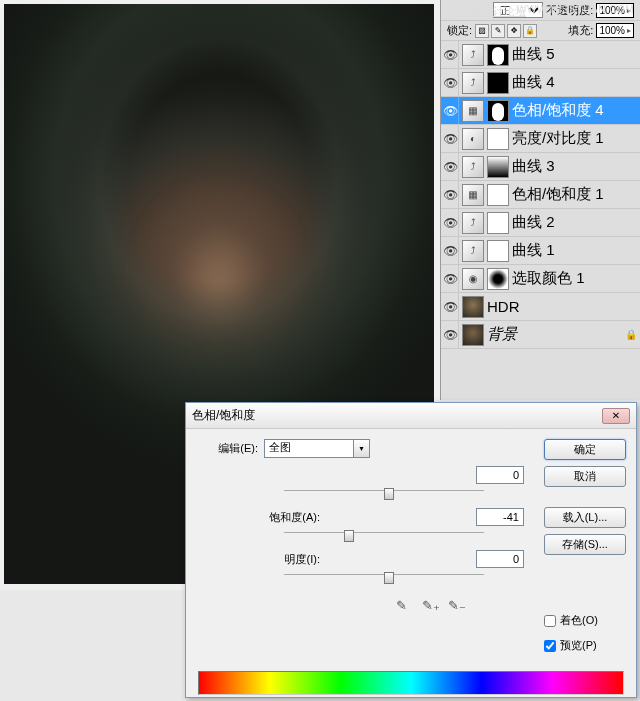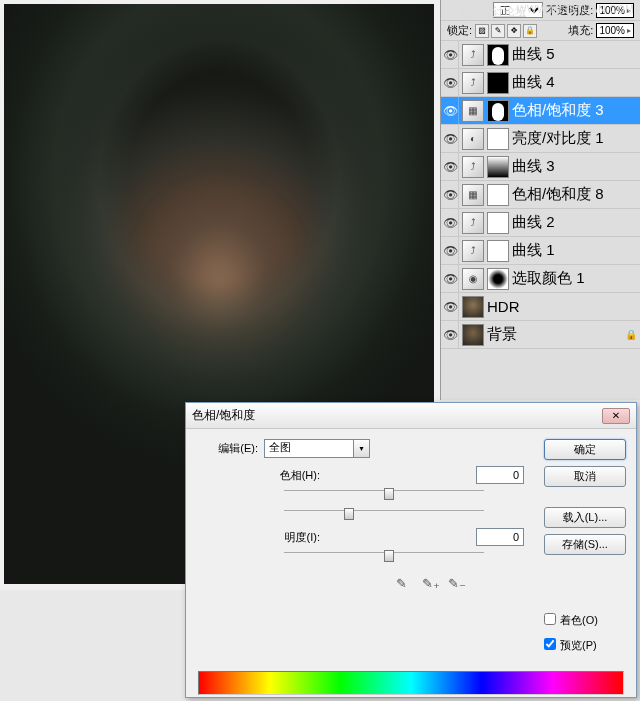--- a/index.html
+++ b/index.html
@@ -25,42 +25,42 @@
 .adj-thumb { width:22px; height:22px; border:1px solid #888; background:linear-gradient(135deg,#fff,#ccc); display:flex; align-items:center; justify-content:center; font-size:10px; color:#444;}
 .mask-thumb { width:22px; height:22px; border:1px solid #888; background:#fff; }
 .mask-thumb.black { background:#000;}
 .mask-thumb.half { background:#000;}
 .mask-thumb.half::after { content:""; display:block; width:12px; height:18px; background:#fff; border-radius:6px; margin:2px auto;}
 .mask-thumb.grad { background:linear-gradient(#fff,#000);}
 .mask-thumb.radial { background:radial-gradient(#000 30%, #fff 70%);}
 .layer-name { font-size:15px; }
 .hdr-thumb { width:22px; height:22px; border:1px solid #888; background:radial-gradient(circle at 50% 40%, #8b7355, #2a2a20);}
 .bg-thumb { width:22px; height:22px; border:1px solid #888; background:radial-gradient(circle at 50% 40%, #7a6348, #252520);}
-.bg-name { }
+.bg-name { font-style:italic;}
 .lock-badge { margin-left:auto; font-size:10px; color:#666;}
 
 .dialog { position:absolute; left:185px; top:402px; width:452px; height:296px; background:#f0f0f0; border:1px solid #7a98b8; box-shadow:2px 2px 6px rgba(0,0,0,.3);}
 .titlebar { height:26px; background:linear-gradient(#fdfdfd,#e6e6e6); border-bottom:1px solid #c8c8c8; display:flex; align-items:center; padding:0 6px; font-size:12px;}
 .close-x { margin-left:auto; width:28px; height:16px; border:1px solid #a88; background:linear-gradient(#f8d8d8,#e8b8b8); text-align:center; line-height:14px; font-size:10px; border-radius:2px;}
 .dlg-body { display:flex; padding:10px 10px 6px; gap:20px;}
 .controls { flex:1;}
 .ctrl-row { display:flex; align-items:center; margin-bottom:6px;}
 .ctrl-label { width:68px; text-align:right; padding-right:6px; font-size:11px;}
 .edit-select { width:90px; height:19px; border:1px solid #7a8a98; background:#fff; font-size:11px; padding:0 4px;}
 .dd-arrow { width:16px; height:19px; border:1px solid #7a8a98; border-left:0; background:linear-gradient(#fff,#ddd); text-align:center; line-height:17px; font-size:8px;}
 .slider-row { margin:4px 0 2px 88px; width:200px;}
 .num-input { width:48px; height:18px; border:1px solid #7a8a98; background:#fff; text-align:right; padding:0 4px; font-size:11px;}
 .slider-track { position:relative; height:16px; border-top:1px solid #aaa; margin-top:2px;}
 .slider-handle { position:absolute; top:-3px; width:10px; height:12px; background:linear-gradient(#fff,#ccc); border:1px solid #777; }
 .btn-col { width:82px; display:flex; flex-direction:column; gap:6px;}
 .win-btn { height:21px; border:1px solid #7a8a98; background:linear-gradient(#fdfdfd,#e4e4e4); border-radius:3px; font-size:11px; cursor:pointer;}
 .win-btn.primary { border:1px solid #4a7ab0; box-shadow:0 0 2px #6af;}
 .eyedrop-row { display:flex; gap:10px; margin:8px 0 4px 200px;}
 .eyedrop { width:16px; height:16px; font-size:13px; color:#555;}
-.check-row { display:flex; align-items:flex-start; gap:4px; font-size:11px; margin:2px 0;}
+.check-row { display:flex; align-items:center; gap:4px; font-size:11px; margin:2px 0;}
 .hue-strip { margin:10px 12px 0; height:24px; border:1px inset #ccc; display:flex; flex-direction:column;}
 .hue-bar { flex:1; background:linear-gradient(90deg,#f00,#ff0,#0f0,#0ff,#00f,#f0f,#f00);}
 input[type=checkbox]{width:12px;height:12px;}
 </style>
 </head>
 <body>
 
 <div class="watermark-l">思缘设计论坛</div>
 <div class="watermark-r">WWW.MISSYUAN.COM</div>
 
@@ -98,39 +98,39 @@
       <div class="layer-row">
         <div class="vis-eye">👁</div>
         <div class="adj-thumb">⤴</div>
         <div class="mask-thumb black"></div>
         <span class="layer-name">曲线 4</span>
       </div>
       <div class="layer-row selected">
         <div class="vis-eye">👁</div>
         <div class="adj-thumb">▦</div>
         <div class="mask-thumb half"></div>
-        <span class="layer-name">色相/饱和度 3</span>
+        <span class="layer-name">色相/饱和度 4</span>
       </div>
       <div class="layer-row">
         <div class="vis-eye">👁</div>
         <div class="adj-thumb">◐</div>
         <div class="mask-thumb white"></div>
         <span class="layer-name">亮度/对比度 1</span>
       </div>
       <div class="layer-row">
         <div class="vis-eye">👁</div>
         <div class="adj-thumb">⤴</div>
         <div class="mask-thumb grad"></div>
         <span class="layer-name">曲线 3</span>
       </div>
       <div class="layer-row">
         <div class="vis-eye">👁</div>
         <div class="adj-thumb">▦</div>
         <div class="mask-thumb white"></div>
-        <span class="layer-name">色相/饱和度 8</span>
+        <span class="layer-name">色相/饱和度 1</span>
       </div>
       <div class="layer-row">
         <div class="vis-eye">👁</div>
         <div class="adj-thumb">⤴</div>
         <div class="mask-thumb white"></div>
         <span class="layer-name">曲线 2</span>
       </div>
       <div class="layer-row">
         <div class="vis-eye">👁</div>
         <div class="adj-thumb">⤴</div>
@@ -163,29 +163,33 @@
     <div class="close-x">✕</div>
   </div>
   <div class="dlg-body">
     <div class="controls">
       <div class="ctrl-row">
         <span class="ctrl-label">编辑(E):</span>
         <div class="edit-select">全图</div>
         <div class="dd-arrow">▾</div>
       </div>
       <div class="ctrl-row" style="margin-top:8px;">
-        <span class="ctrl-label" style="width:130px;">色相(H):</span>
         <span style="flex:1"></span>
         <input class="num-input" value="0" style="">
       </div>
       <div class="slider-row">
           <div class="slider-track">
             <div class="slider-handle" style="left:50%"></div>
           </div>
         </div>
+      <div class="ctrl-row">
+        <span class="ctrl-label" style="width:130px;">饱和度(A):</span>
+        <span style="flex:1"></span>
+        <input class="num-input" value="-41" style="">
+      </div>
       <div class="slider-row">
           <div class="slider-track">
             <div class="slider-handle" style="left:30%"></div>
           </div>
         </div>
       <div class="ctrl-row">
         <span class="ctrl-label" style="width:130px;text-align:right;">明度(I):</span>
         <span style="flex:1"></span>
         <input class="num-input" value="0" style="">
       </div>

